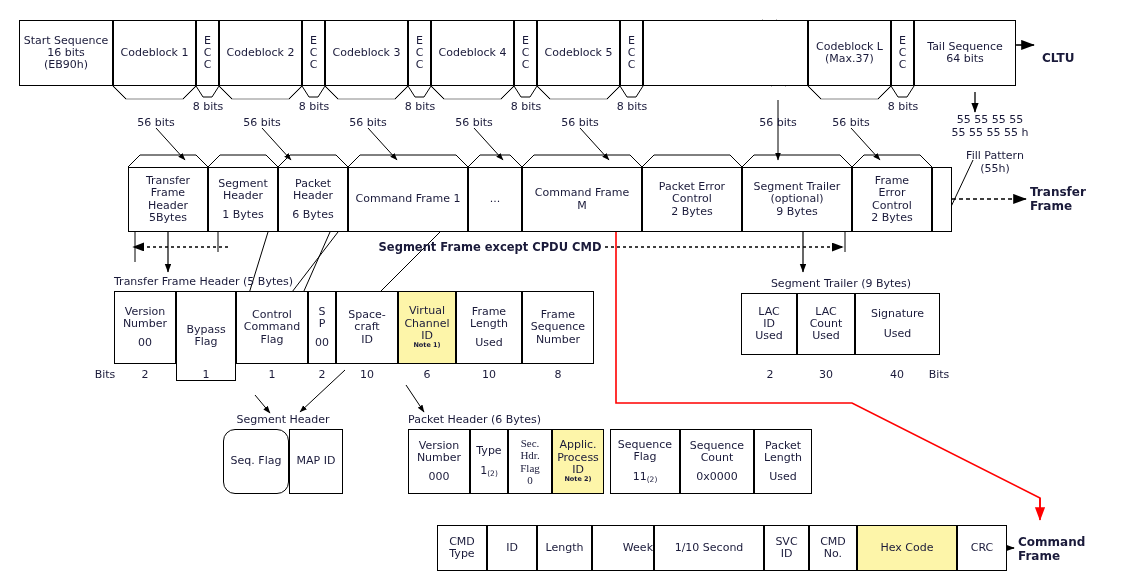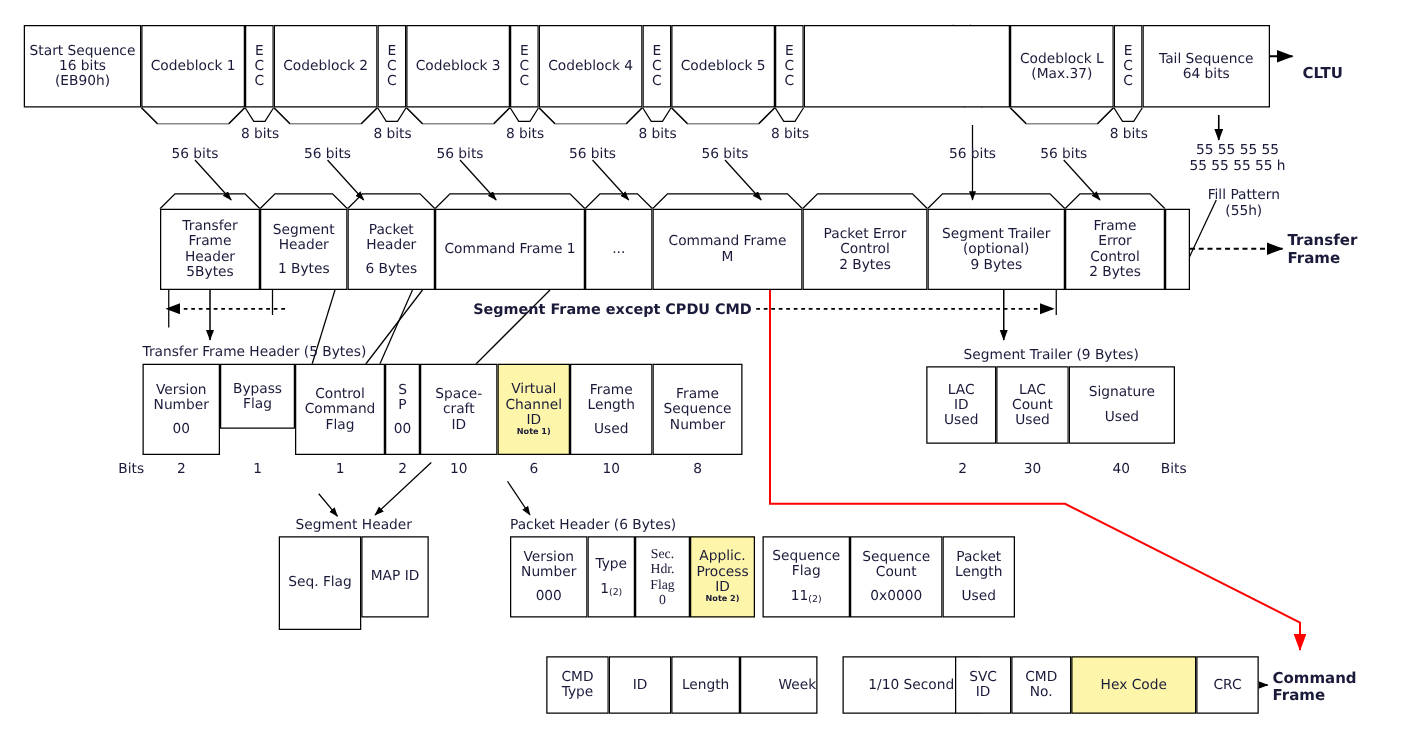--- a/index.html
+++ b/index.html
@@ -266,21 +266,21 @@
 Frame</div>
 <div class="lbl bold" style="left:370px;top:241px;width:240px;font-size:11.5px;">Segment Frame except CPDU CMD</div>
 
 <div class="lbl left" style="left:114px;top:276px;width:240px;">Transfer Frame Header (5 Bytes)</div>
 <div class="box" style="left:114px;top:291px;width:62px;height:73px;">
   <span class="ln">Version</span>
   <span class="ln">Number</span>
   <span class="gap"></span>
   <span class="ln">00</span>
 </div>
-<div class="box" style="left:176px;top:291px;width:60px;height:52px;">
+<div class="box" style="left:176px;top:291px;width:60px;height:90px;">
   <span class="ln">Bypass</span>
   <span class="ln">Flag</span>
 </div>
 <div class="box" style="left:236px;top:291px;width:72px;height:73px;">
   <span class="ln">Control</span>
   <span class="ln">Command</span>
   <span class="ln">Flag</span>
 </div>
 <div class="box" style="left:308px;top:291px;width:28px;height:73px;">
   <span class="ln">S</span>
@@ -335,21 +335,21 @@
   <span class="ln">Signature</span>
   <span class="gap"></span>
   <span class="ln">Used</span>
 </div>
 <div class="lbl" style="left:753px;top:369px;width:34px;">2</div>
 <div class="lbl" style="left:809px;top:369px;width:34px;">30</div>
 <div class="lbl" style="left:880px;top:369px;width:34px;">40</div>
 <div class="lbl" style="left:922px;top:369px;width:34px;">Bits</div>
 
 <div class="lbl" style="left:223px;top:414px;width:120px;">Segment Header</div>
-<div class="box" style="left:223px;top:429px;width:66px;height:75px;">
+<div class="box" style="left:223px;top:429px;width:66px;height:65px;border-radius:12px;">
   <span class="ln">Seq. Flag</span>
 </div>
 <div class="box" style="left:289px;top:429px;width:54px;height:65px;">
   <span class="ln">MAP ID</span>
 </div>
 
 <div class="lbl left" style="left:408px;top:414px;width:200px;">Packet Header (6 Bytes)</div>
 <div class="box" style="left:408px;top:429px;width:62px;height:65px;">
   <span class="ln">Version</span>
   <span class="ln">Number</span>
@@ -398,21 +398,21 @@
 </div>
 <div class="box" style="left:487px;top:525px;width:50px;height:46px;">
   <span class="ln">ID</span>
 </div>
 <div class="box" style="left:537px;top:525px;width:55px;height:46px;">
   <span class="ln">Length</span>
 </div>
 <div class="box" style="left:592px;top:525px;width:62px;height:46px;align-items:flex-end;">
   <span class="ln">Week</span>
 </div>
-<div class="box" style="left:654px;top:525px;width:110px;height:46px;margin-left:20px;">
+<div class="box" style="left:654px;top:525px;width:110px;height:46px;">
   <span class="ln">1/10 Second</span>
 </div>
 <div class="box" style="left:764px;top:525px;width:45px;height:46px;">
   <span class="ln">SVC</span>
   <span class="ln">ID</span>
 </div>
 <div class="box" style="left:809px;top:525px;width:48px;height:46px;">
   <span class="ln">CMD</span>
   <span class="ln">No.</span>
 </div>

